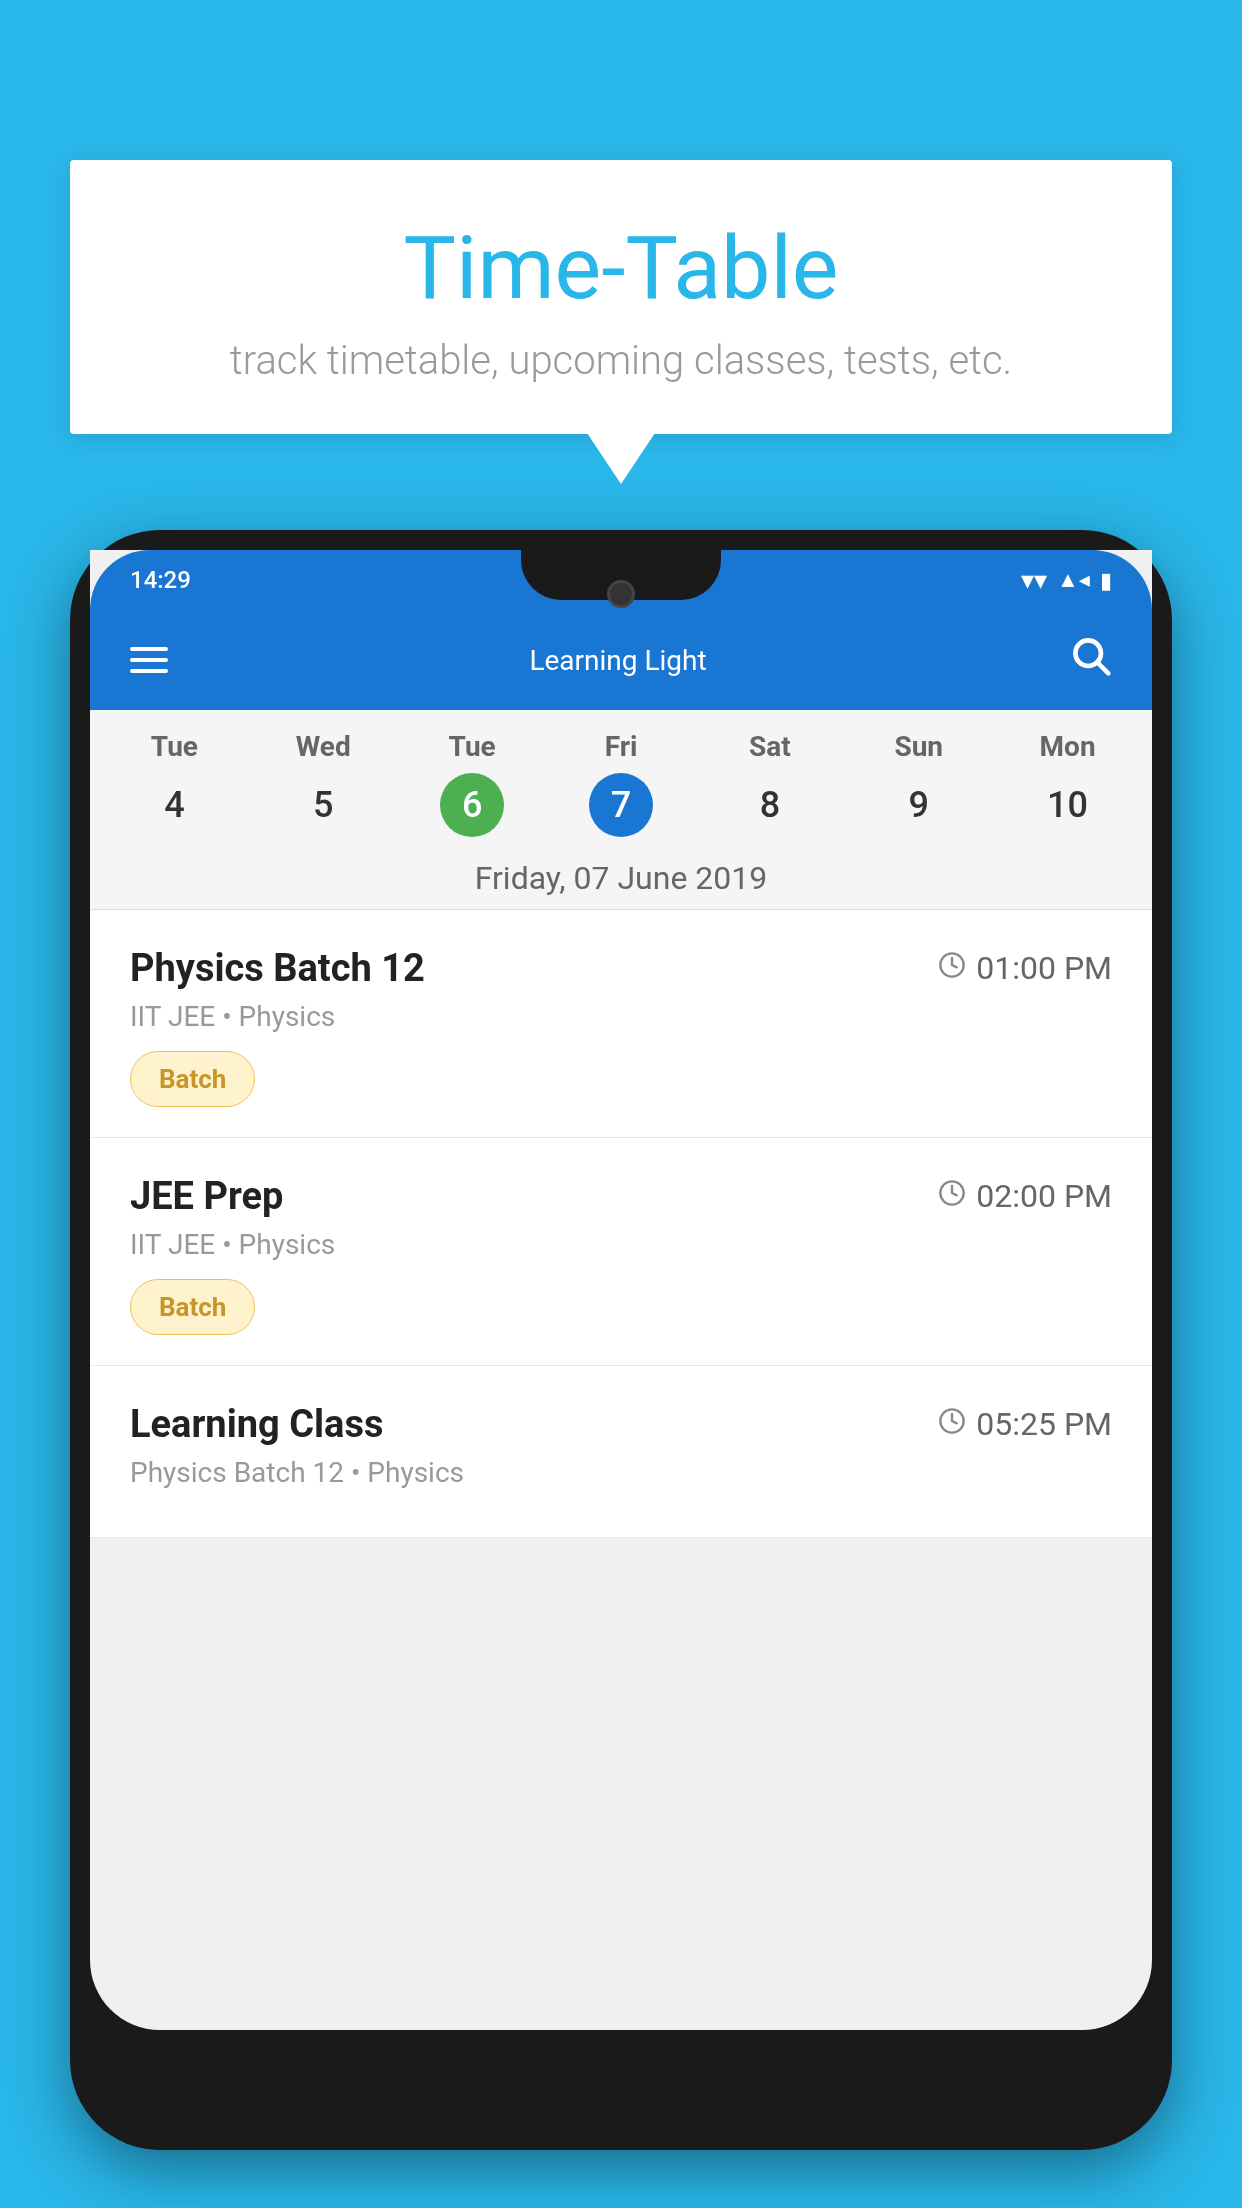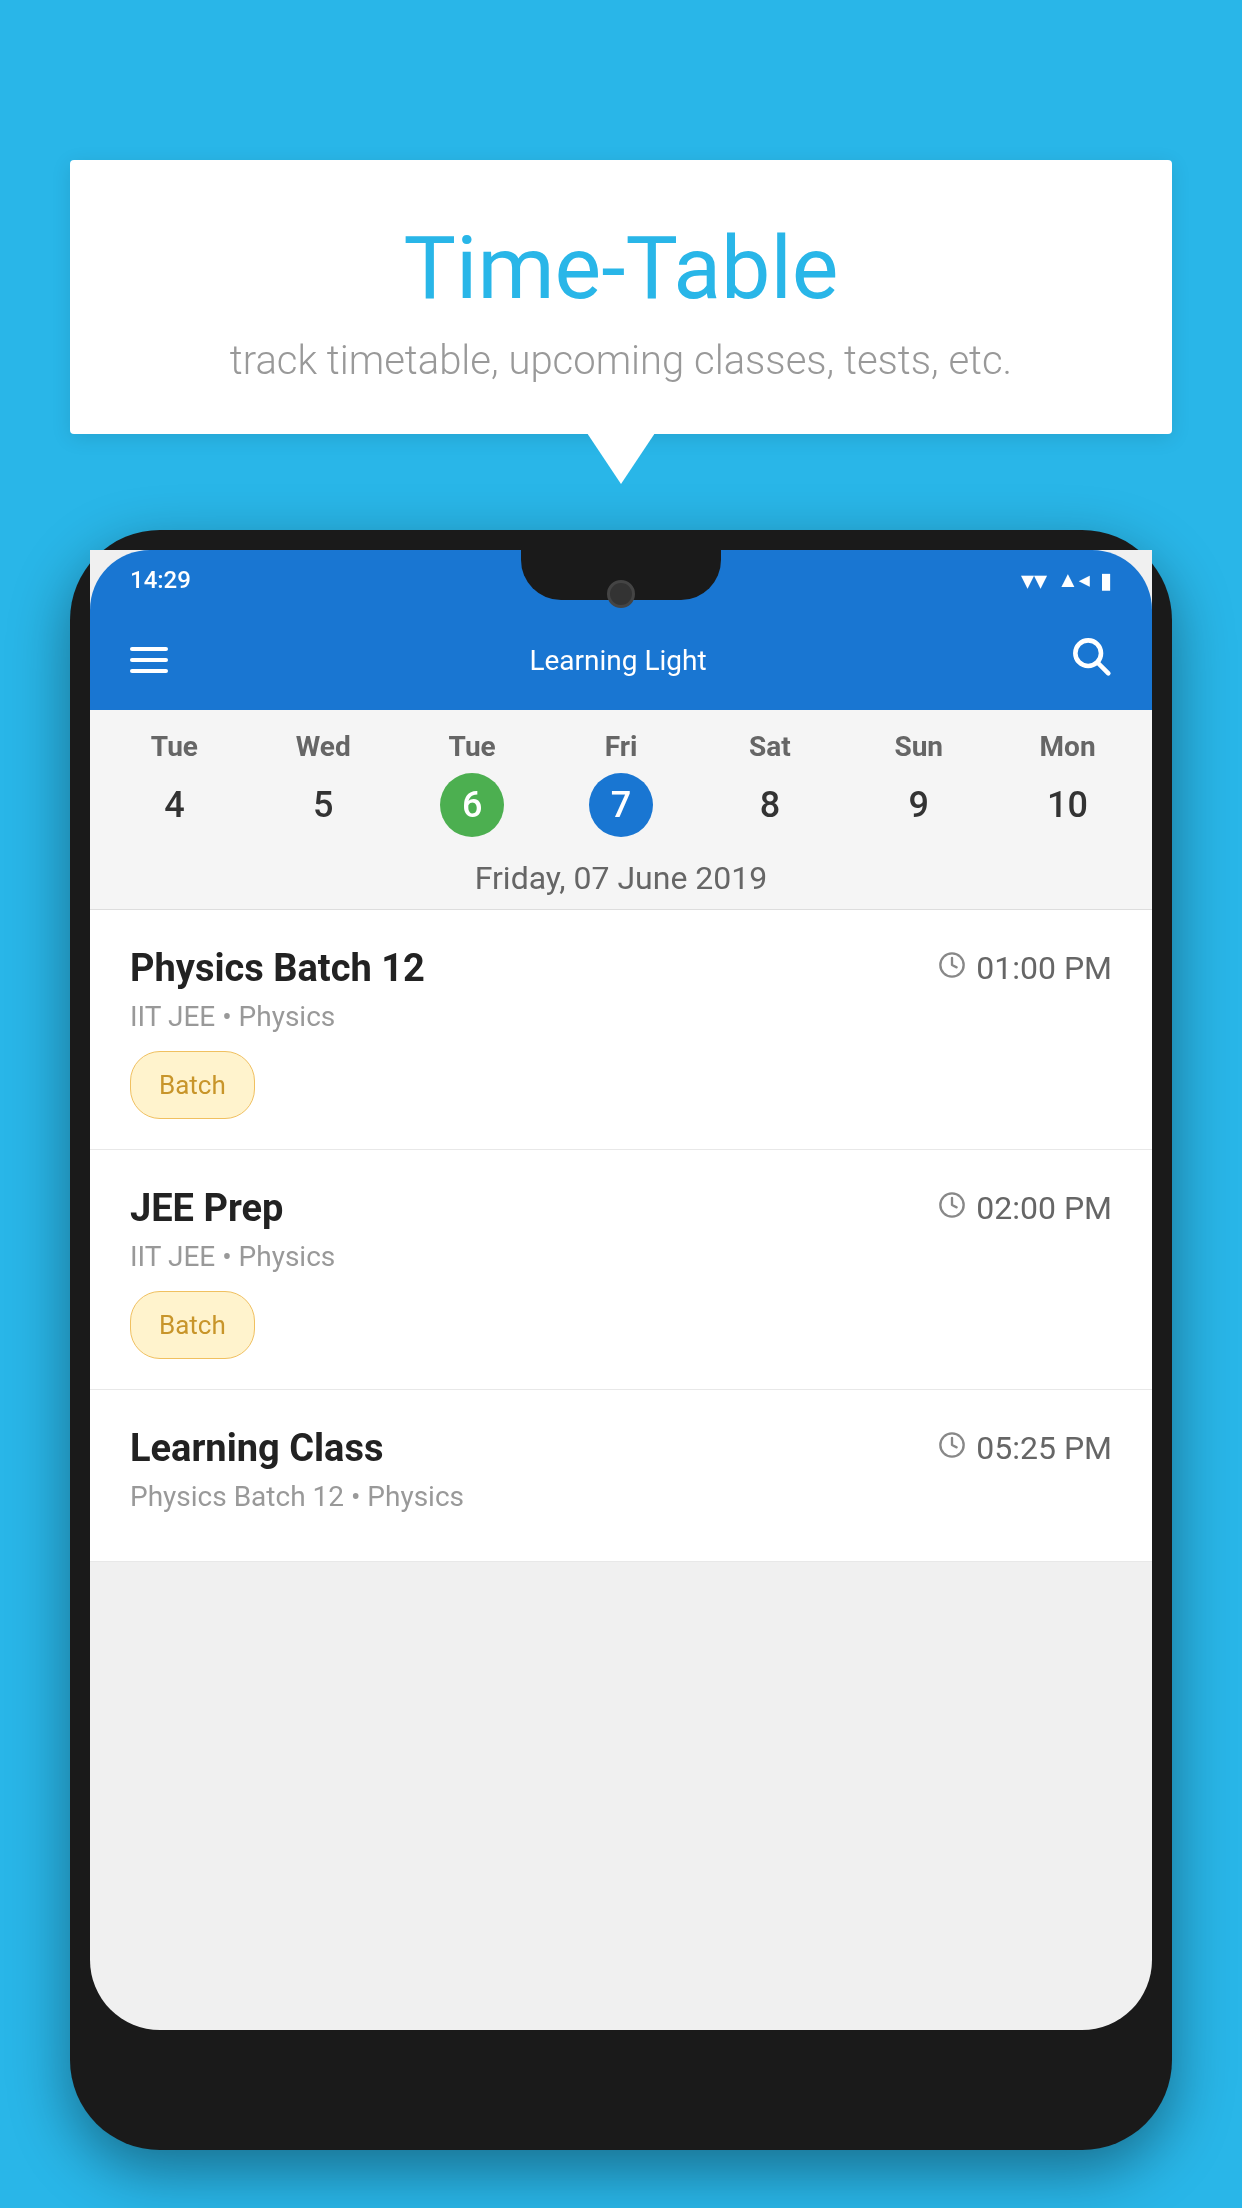--- a/index.html
+++ b/index.html
@@ -284,23 +284,23 @@
       color: #999;
       margin-bottom: 18px;
     }
 
     .batch-tag {
       display: inline-block;
       background: #fff3cd;
       color: #c8952a;
       border: 1.5px solid #f0c060;
       border-radius: 30px;
-      padding: 18px 28px;
+      padding: 12px 28px;
       font-size: 26px;
-      font-weight: 400;
+      font-weight: 700;
     }
   </style>
 </head>
 <body>
 
 <div class="speech-bubble-container">
   <div class="speech-bubble">
     <div class="bubble-title">Time-Table</div>
     <div class="bubble-subtitle">track timetable, upcoming classes, tests, etc.</div>
   </div>

